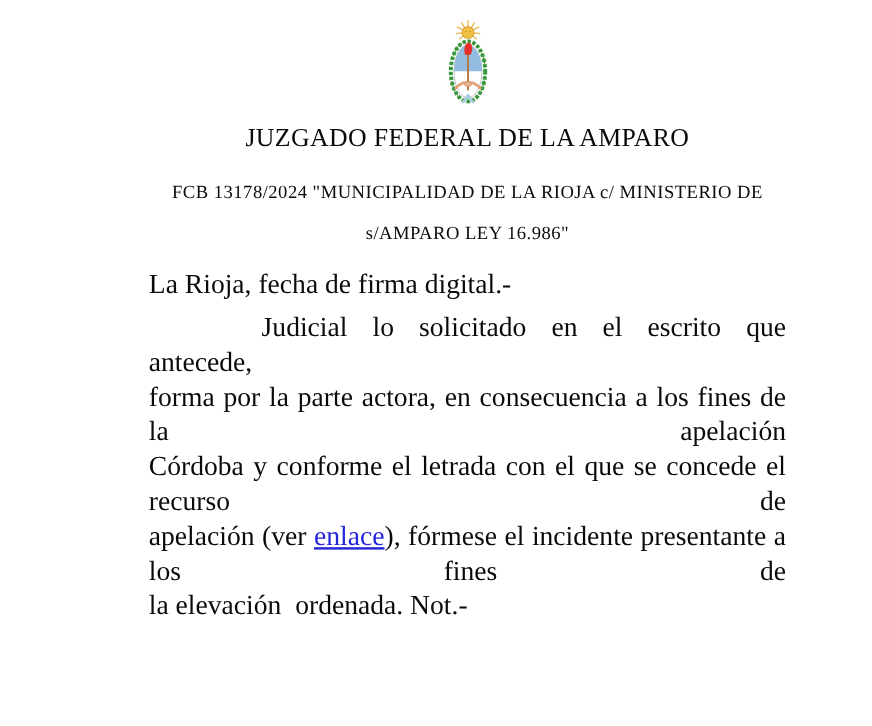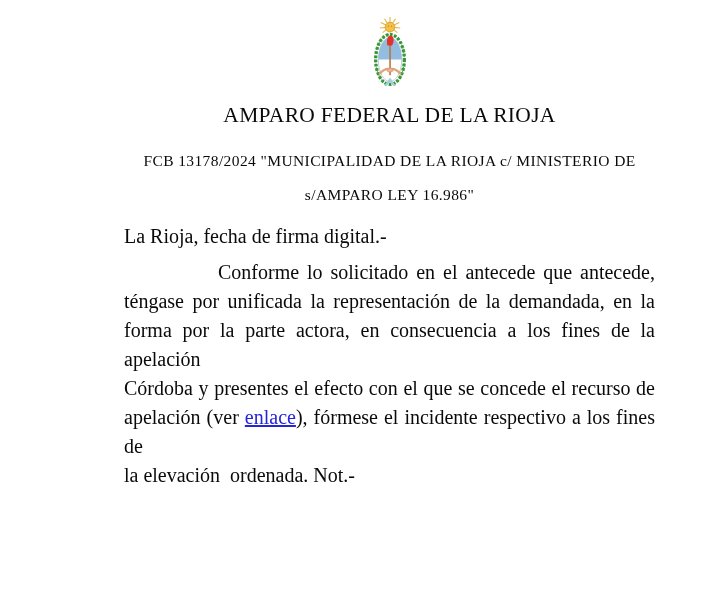--- a/index.html
+++ b/index.html
@@ -46,21 +46,21 @@
   }
   .caption {
     margin-top: 16px;
     text-align: center;
     font-size: 15.5px;
     line-height: 33.5px;
     letter-spacing: 0.4px;
   }
   .body-text {
     margin-top: 11px;
-    font-size: 20px;
+    font-size: 23px;
     line-height: 29px;
   }
   .dateline { margin-bottom: 7px; }
   .line { white-space: normal; }
   .j {
     text-align: justify;
     text-align-last: justify;
   }
   .indent { text-indent: 94px; }
   a.enlace {
@@ -100,37 +100,36 @@
       <rect x="29.2" y="26" width="1.7" height="38" fill="#b5773f"></rect>
 
       <path d="M27.2,32 C25.8,26 27.6,21.5 30.2,21.2 C33.4,21 34.4,25 33.6,28.5 C33.2,30.2 32.6,31.5 32.2,32 Z" fill="#e53228"></path>
 
       <path d="M19,62 C23,58 27,56.5 30,57.5 C33,56.5 37,58 41,62" fill="none" stroke="#e0a277" stroke-width="2.6" stroke-linecap="round"></path>
       <ellipse cx="30" cy="58.5" rx="3.4" ry="2.2" fill="#e8b48a" stroke="#c9855a" stroke-width="0.5"></ellipse>
 
       <path d="M30,68 L25,75 M30,68 L35,75 M27,74 L30,70 L33,74" fill="none" stroke="#a8cede" stroke-width="1.8" stroke-linecap="round"></path>
     </svg>
 
-    <div class="court-title">AMPARO FEDERAL DE LA RIOJA</div>
+    <div class="court-title">JUZGADO FEDERAL DE LA AMPARO</div>
 
     <div class="caption">
       <div class="cap-line">FCB 13178/2024 "MUNICIPALIDAD DE LA RIOJA c/ MINISTERIO DE</div>
       <div class="cap-line">s/AMPARO LEY 16.986"</div>
     </div>
 
     <div class="body-text">
       <div class="line dateline">La Rioja, fecha de firma digital.-</div>
 
       <div class="para">
-        <div class="line j indent">Conforme lo solicitado en el antecede que antecede,</div>
-        <div class="line j">téngase por unificada la representación de la demandada, en la</div>
+        <div class="line j indent">Judicial lo solicitado en el escrito que antecede,</div>
       </div>
 
       <div class="para">
         <div class="line j">forma por la parte actora, en consecuencia a los fines de la apelación</div>
-        <div class="line j">Córdoba y presentes el efecto con el que se concede el recurso de</div>
-        <div class="line j"><span>apelación (ver </span><a class="enlace" href="#">enlace</a><span>), fórmese el incidente respectivo a los fines de</span></div>
+        <div class="line j">Córdoba y conforme el letrada con el que se concede el recurso de</div>
+        <div class="line j"><span>apelación (ver </span><a class="enlace" href="#">enlace</a><span>), fórmese el incidente presentante a los fines de</span></div>
         <div class="line">la elevación&nbsp; ordenada. Not.-</div>
       </div>
     </div>
 
   </div>
 </div>
 
 </body></html>

